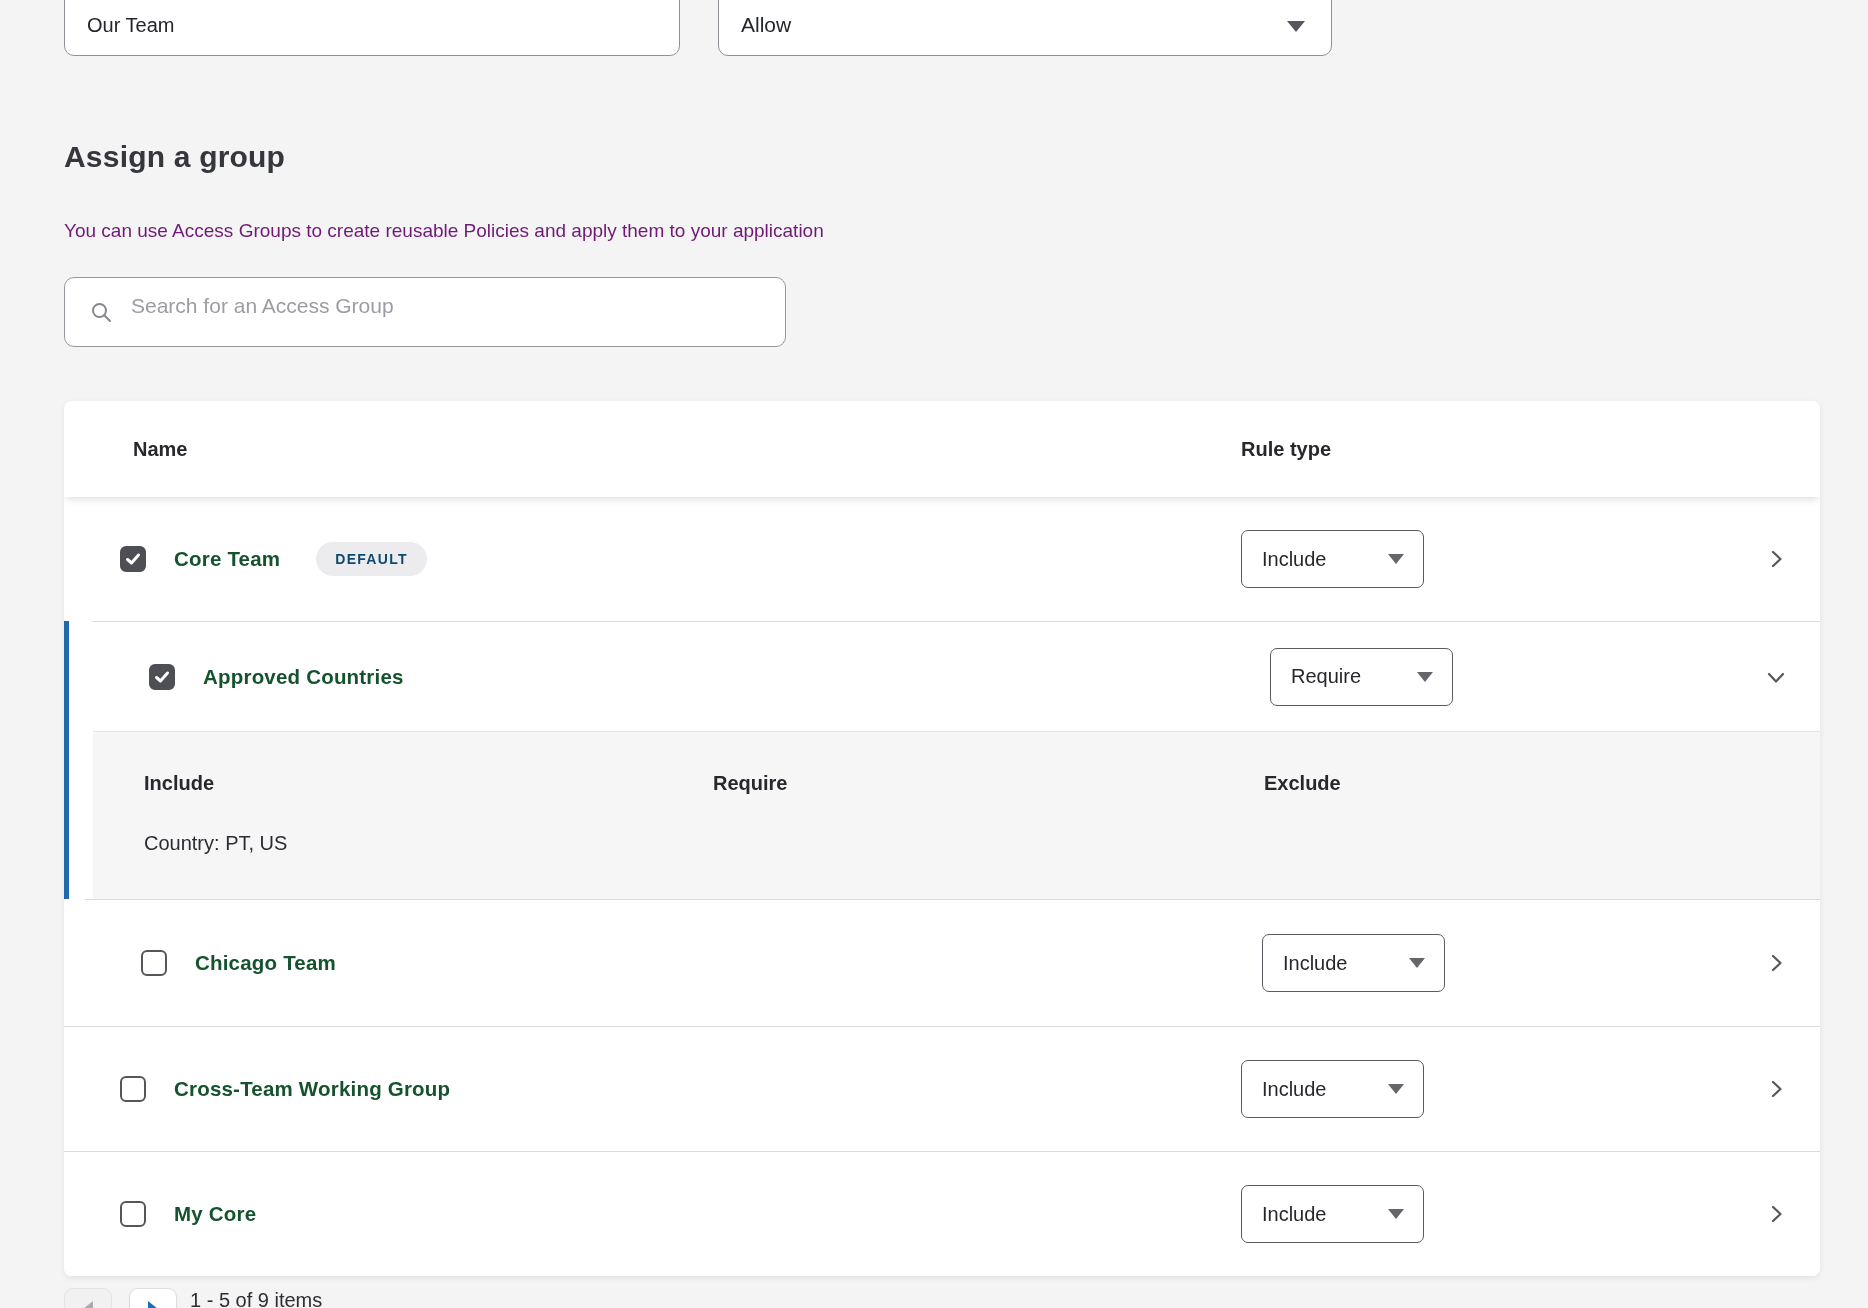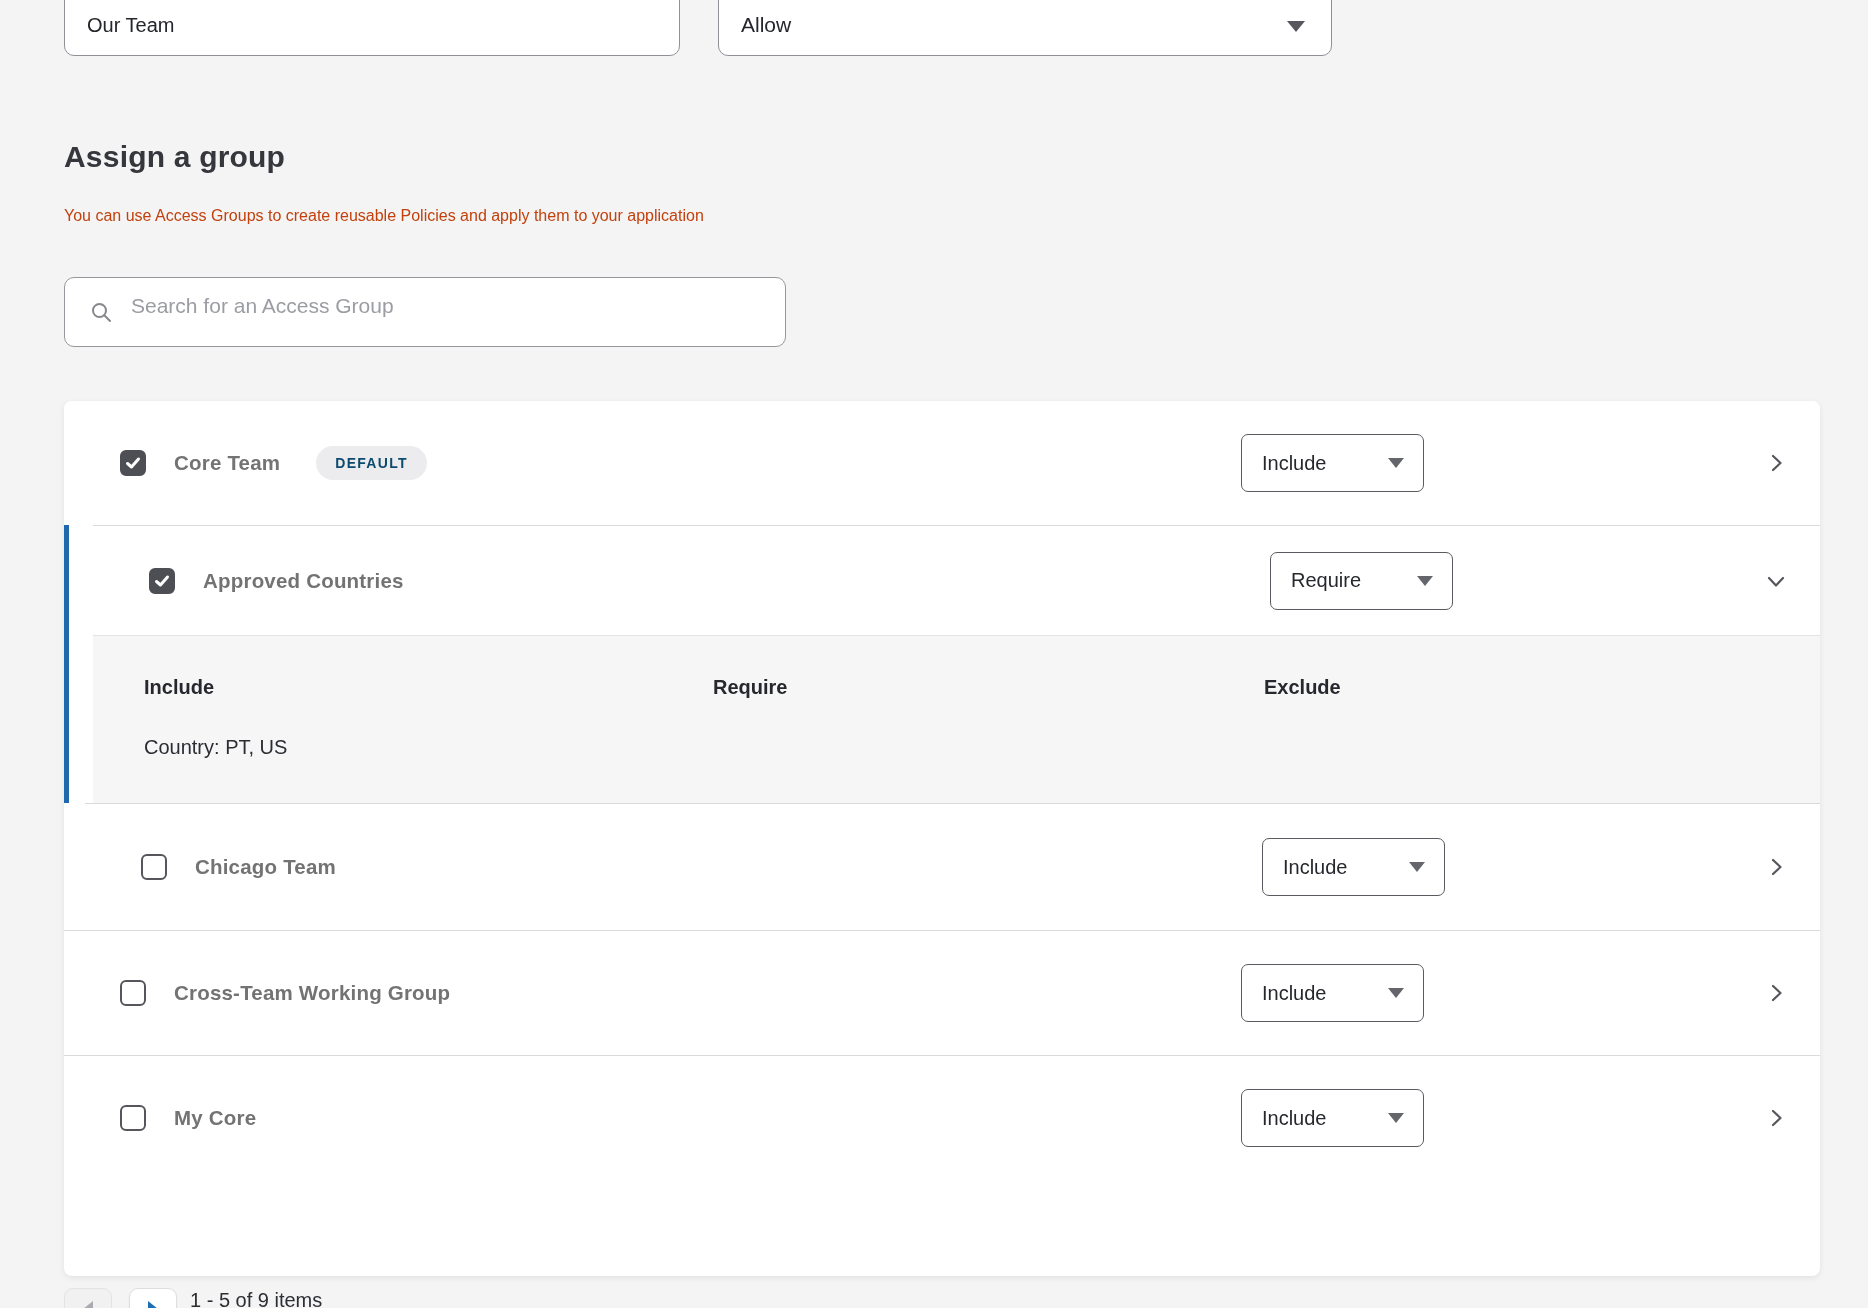--- a/index.html
+++ b/index.html
@@ -31,22 +31,22 @@
     border-left:9px solid transparent; border-right:9px solid transparent;
     border-top:11px solid #56585e;
   }
 
   
   .section-title {
     position:absolute; left:64px; top:140px;
     font-size:30px; font-weight:700; color:#35373c; letter-spacing:.2px;text-align:right;
   }
   .section-desc {
-    position:absolute; left:64px; top:207px;
-    font-size:16px; color:#c2410c;
+    position:absolute; left:64px; top:220px;
+    font-size:19px; color:#701a75;
   }
 
   
   .search-wrap { position:absolute; left:64px; top:277px; width:722px; height:70px; }
   .search-input {
     width:100%; height:100%;
     background:#fff; border:1.5px solid #96989d; border-radius:10px;
     font-family:"Liberation Sans", sans-serif;
     font-size:21px; color:#24262b; padding:0 20px 12px 66px; outline:none;
   }
@@ -94,21 +94,21 @@
     display:flex; align-items:center; justify-content:center;
   }
   .cbx .check { display:none; width:18px; height:18px; }
   .cbx.checked { background:#4d4f54; border-color:#4d4f54; }
   .cbx.checked .check { display:block; }
 
   .name-wrap {
     position:absolute; left:110px; top:50%; transform:translateY(-50%);
     display:flex; align-items:center; gap:36px;
   }
-  .row-label { font-size:20.5px; font-weight:700; color:#737373; letter-spacing:.2px; }
+  .row-label { font-size:20.5px; font-weight:700; color:#14532d; letter-spacing:.2px; }
   .badge {
     background:#ececee; color:#0c4a6e;
     font-size:14px; font-weight:700; letter-spacing:1.3px;
     padding:9px 19px; border-radius:999px; white-space:nowrap;
   }
 
   .rule-select {
     position:absolute; left:1177px; top:50%; transform:translateY(-50%);
     width:183px; height:58px;
     border:1.5px solid #595b60; border-radius:7px; background:#fff;
@@ -155,20 +155,24 @@
 <div class="search-wrap">
   <input class="search-input" placeholder="Search for an Access Group" style="">
   <svg class="search-icon" viewBox="0 0 24 24">
     <circle cx="10.5" cy="10.5" r="6.5" fill="none" stroke="#85878c" stroke-width="2"></circle>
     <line x1="15.3" y1="15.3" x2="21" y2="21" stroke="#85878c" stroke-width="2" stroke-linecap="round"></line>
   </svg>
 </div>
 
 <div class="card">
 
+  <div class="thead">
+    <span class="th th-name">Name</span>
+    <span class="th th-rule">Rule type</span>
+  </div>
 
   <div class="row r1">
     <span class="cbx checked">
       <svg class="check" viewBox="0 0 18 18">
         <polyline points="3.5 9.5 7.5 13 14.5 5" fill="none" stroke="#fff" stroke-width="3" stroke-linecap="round" stroke-linejoin="round"></polyline>
       </svg>
     </span>
     <span class="name-wrap">
       <span class="row-label">Core Team</span>
       <span class="badge">DEFAULT</span>

